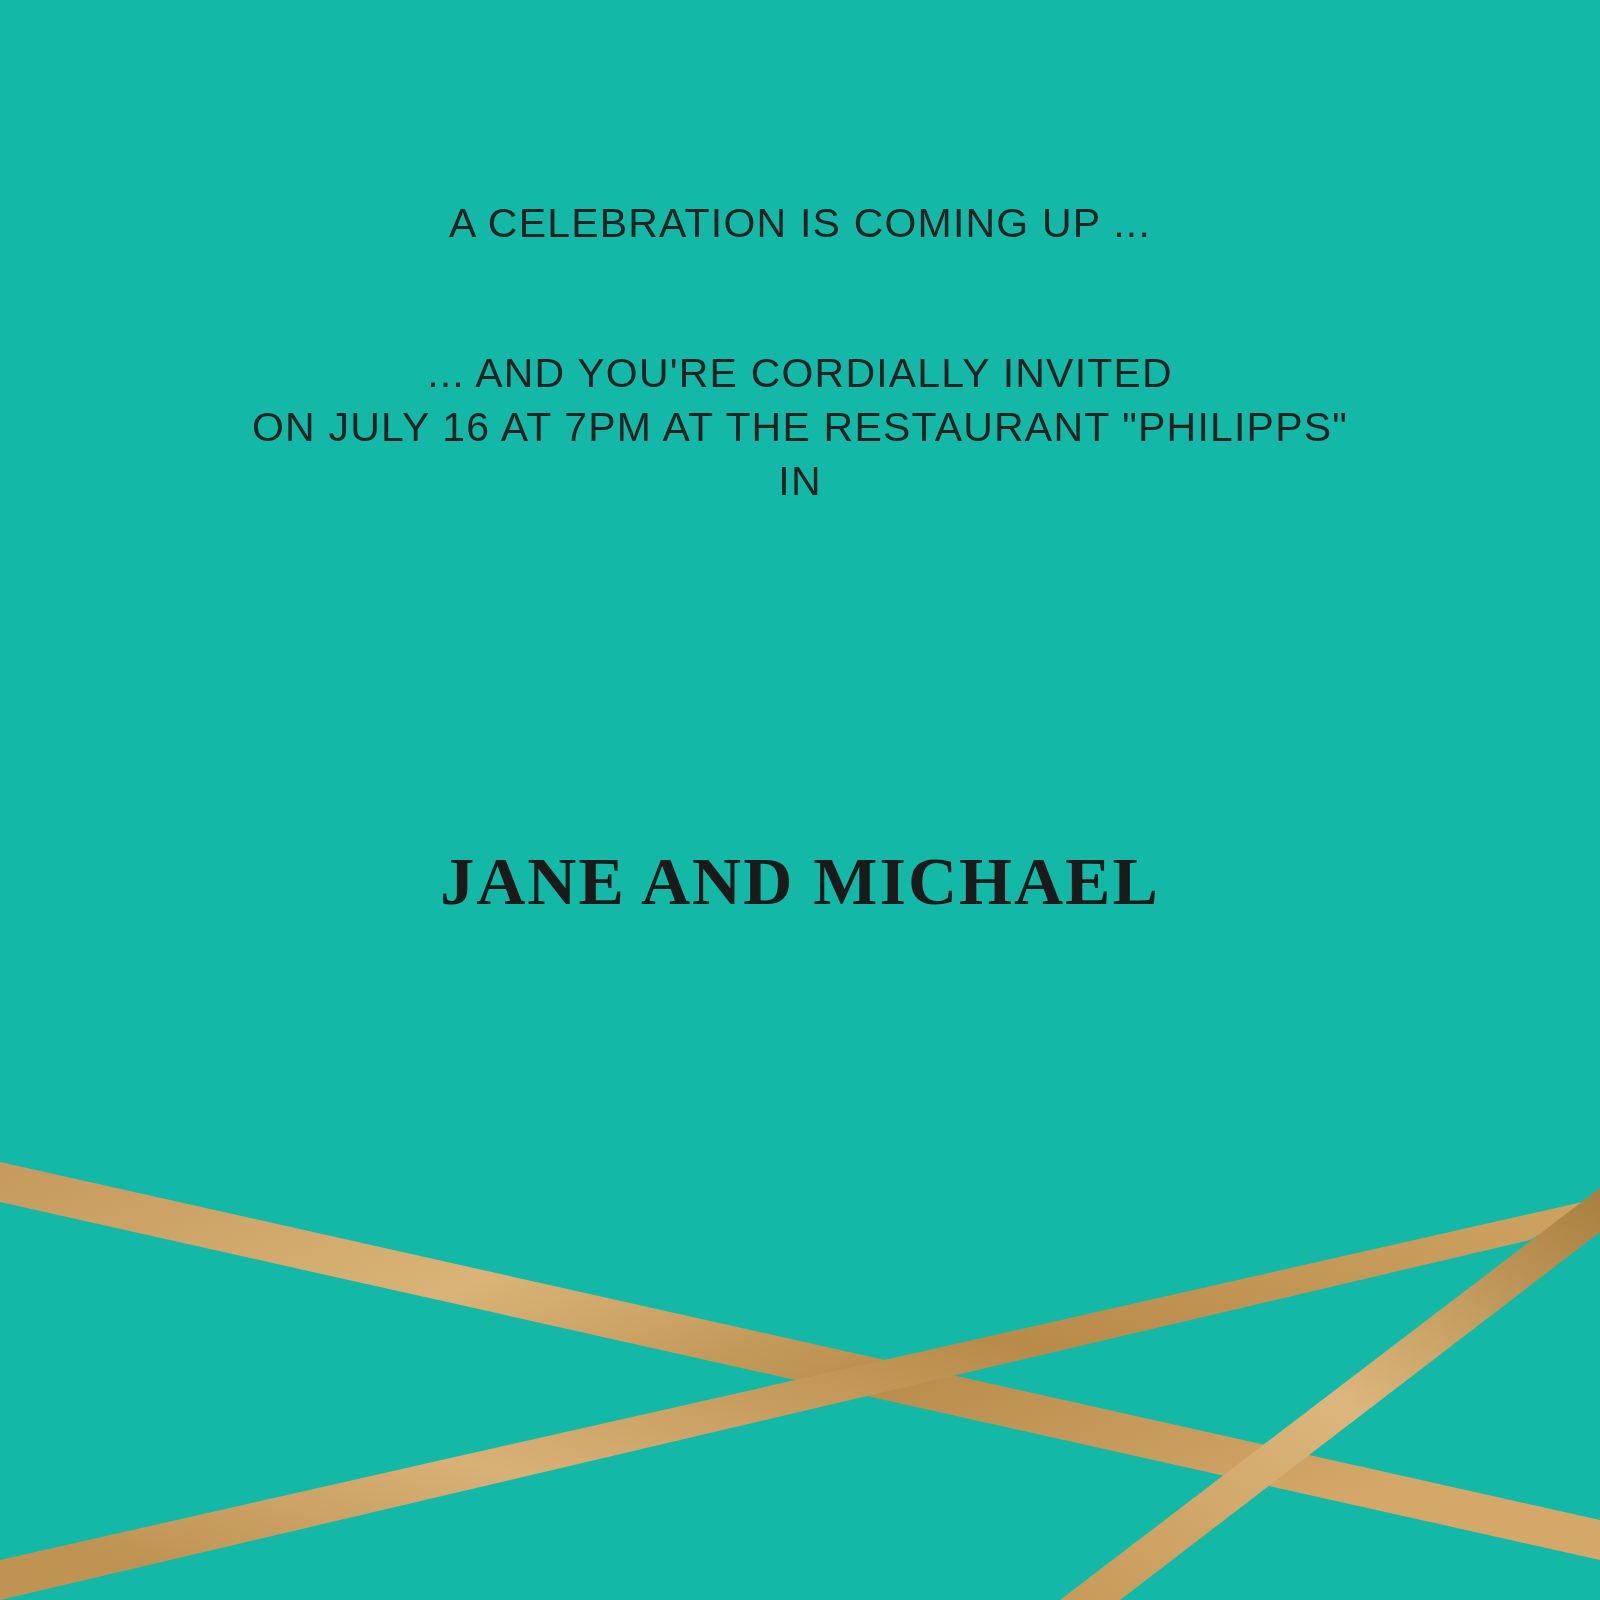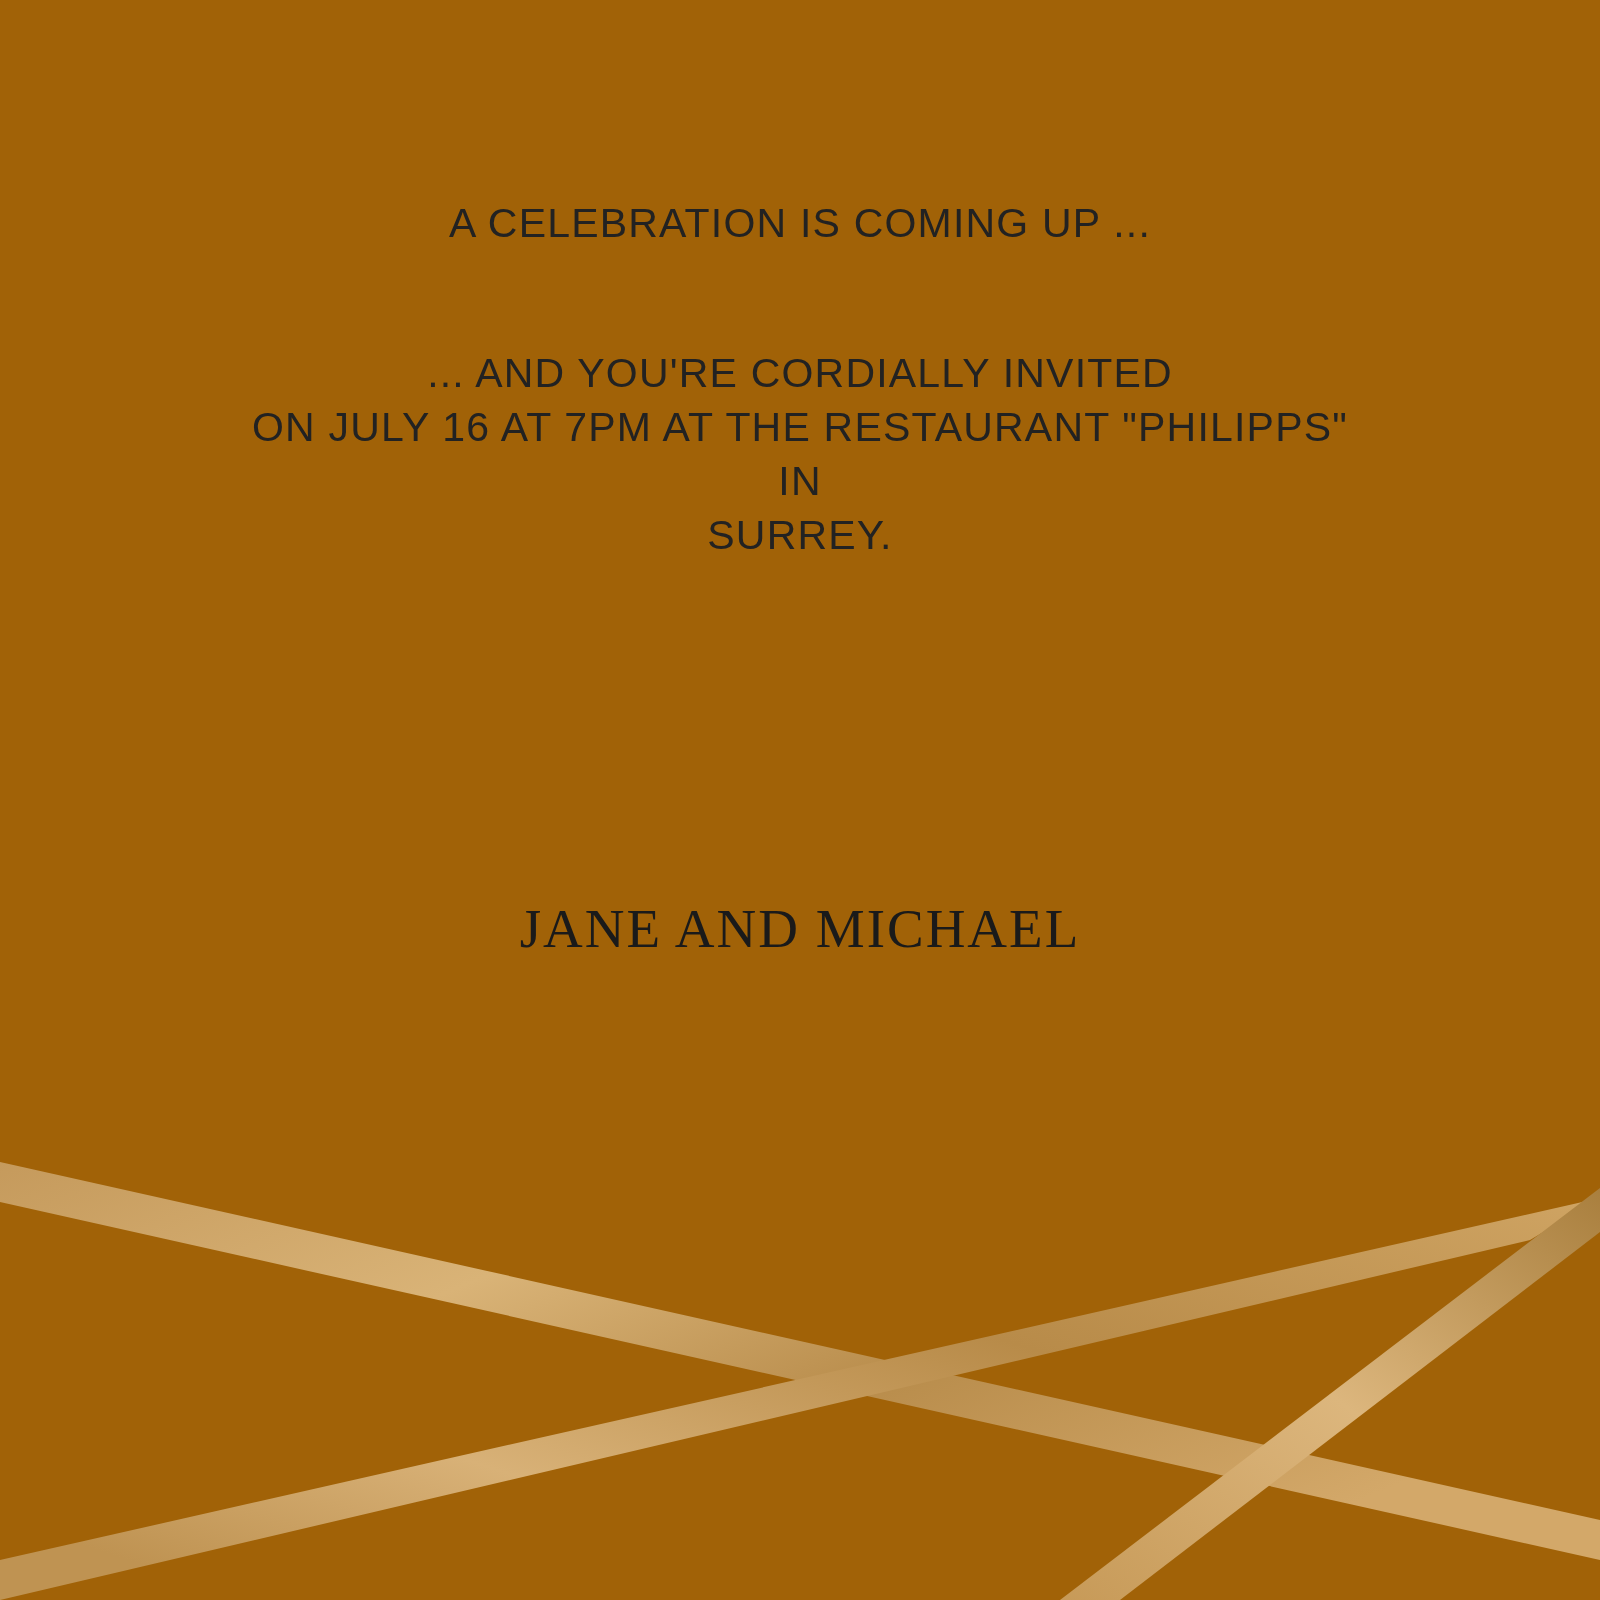--- a/index.html
+++ b/index.html
@@ -4,21 +4,21 @@
 <style>
   html, body {
     margin: 0;
     padding: 0;
     background: #ffffff;
   }
   .card {
     position: relative;
     width: 1600px;
     height: 1600px;
-    background: #a16207;
+    background: #14b8a6;
     overflow: hidden;
     font-family: "Liberation Sans", sans-serif;
   }
 
   .content {
     position: absolute;
     top: 0;
     left: 0;
     width: 1600px;
     padding-top: 196px;
@@ -40,25 +40,25 @@
   }
 
   .block-1 { margin-bottom: 0; }
   .spacer-a { height: 96px; }
   .spacer-b { height: 118px; }
   .spacer-c { height: 118px; }
   .spacer-d { height: 100px; }
 
   .names {
     font-family: "Liberation Serif", serif;
-    font-size: 55px;
+    font-size: 68px;
     color: #1a1a1a;
     letter-spacing: 2px;
     text-transform: uppercase;
-    font-weight: 400;
+    font-weight: 700;
     line-height: 1.1;
   }
 
   .deco {
     position: absolute;
     left: 0;
     bottom: 0;
     width: 1600px;
     height: 460px;
     z-index: 1;
@@ -71,21 +71,20 @@
 <div class="card">
 
   <div class="content">
 
     <div class="line-block block-1">A CELEBRATION IS COMING UP ...</div>
 
     <div class="spacer-a"></div>
 
     <div class="line-block">... AND YOU'RE CORDIALLY INVITED</div>
     <div class="line-block">ON JULY 16 AT 7PM AT THE RESTAURANT "PHILIPPS" IN</div>
-    <div class="line-block">SURREY.</div>
 
     <div class="spacer-b"></div>
 
 
     <div class="spacer-c"></div>
 
 
     <div class="spacer-d"></div>
 
     <div class="names">JANE AND MICHAEL</div>

